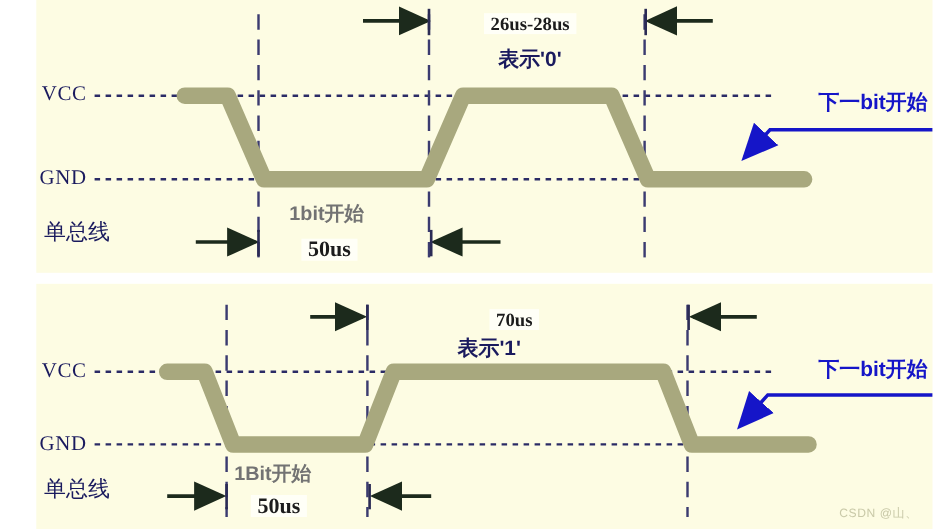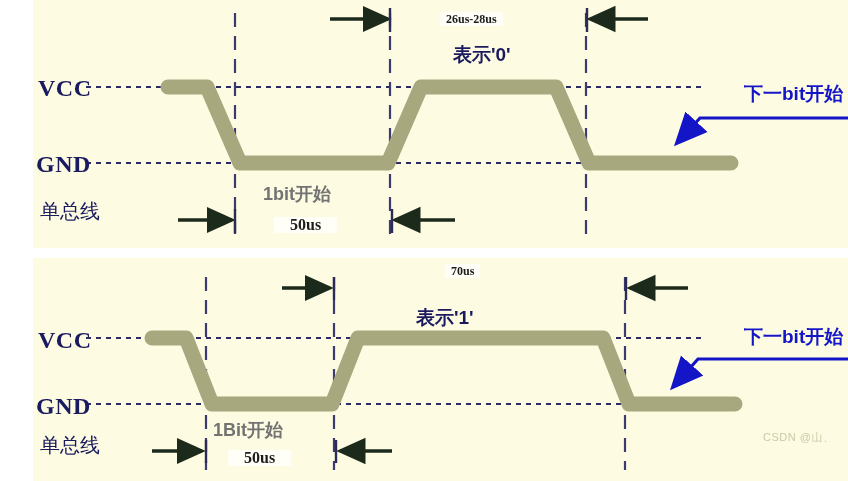--- a/index.html
+++ b/index.html
@@ -39,58 +39,58 @@
     height: 481px;
     pointer-events: none;
   }
   .lbl {
     position: absolute;
     white-space: nowrap;
     line-height: 1;
   }
   .axis-label {
     font-family: "Liberation Serif", serif;
-    font-weight: bold;
-    font-size: 24px;
+    font-weight: normal;
+    font-size: 19px;
     color: #1a1a5e;
     letter-spacing: 0.5px;
   }
   .bus-label {
     font-family: "Liberation Sans", sans-serif;
     font-weight: normal;
     font-size: 20px;
     color: #1a1a5e;
   }
   .dur-label {
     font-family: "Liberation Serif", serif;
     font-weight: bold;
-    font-size: 12px;
+    font-size: 17px;
     color: #1c1c1c;
     background: #fffff7;
     padding: 1px 6px;
   }
   .mean-label {
     font-family: "Liberation Sans", sans-serif;
     font-weight: bold;
     font-size: 19px;
     color: #1a1a5e;
   }
   .bitstart-label {
     font-family: "Liberation Sans", sans-serif;
     font-weight: bold;
     font-size: 18px;
     color: #737373;
   }
   .us-label {
     font-family: "Liberation Serif", serif;
     font-weight: bold;
-    font-size: 16px;
+    font-size: 20px;
     color: #1c1c1c;
     background: #fffff7;
-    padding: 0 16px;
+    padding: 0 6px;
   }
   .next-label {
     font-family: "Liberation Sans", sans-serif;
     font-weight: bold;
     font-size: 19px;
     color: #1515c8;
     margin-left: 44px;
   }
   .watermark {
     font-family: "Liberation Sans", sans-serif;
@@ -178,31 +178,31 @@
   <div class="lbl axis-label" style="left:36px; top:152px;">GND</div>
 
   <div class="lbl bus-label" style="left:40px; top:201px;">单总线</div>
 
   <div class="lbl bitstart-label" style="left:263px; top:185px;">1bit开始</div>
 
   <div class="lbl us-label" style="left:274px; top:217px;">50us</div>
 
   <div class="lbl next-label" style="left:700px; top:84px;">下一bit开始</div>
 
-  <div class="lbl dur-label" style="left:445px; top:264px;">70us</div>
+  <div class="lbl dur-label" style="left:445px; top:281px;">70us</div>
 
   <div class="lbl mean-label" style="left:416px; top:308px;">表示'1'</div>
 
   <div class="lbl axis-label" style="left:38px; top:328px;">VCC</div>
 
   <div class="lbl axis-label" style="left:36px; top:394px;">GND</div>
 
   <div class="lbl bus-label" style="left:40px; top:435px;">单总线</div>
 
   <div class="lbl bitstart-label" style="left:213px; top:421px;">1Bit开始</div>
 
   <div class="lbl us-label" style="left:228px; top:450px;">50us</div>
 
   <div class="lbl next-label" style="left:700px; top:327px;">下一bit开始</div>
 
-  <div class="lbl watermark" style="left:763px; top:432px;">CSDN @山、</div>
+  <div class="lbl watermark" style="left:763px; top:462px;">CSDN @山、</div>
 
 </div>
 
 </body></html>

